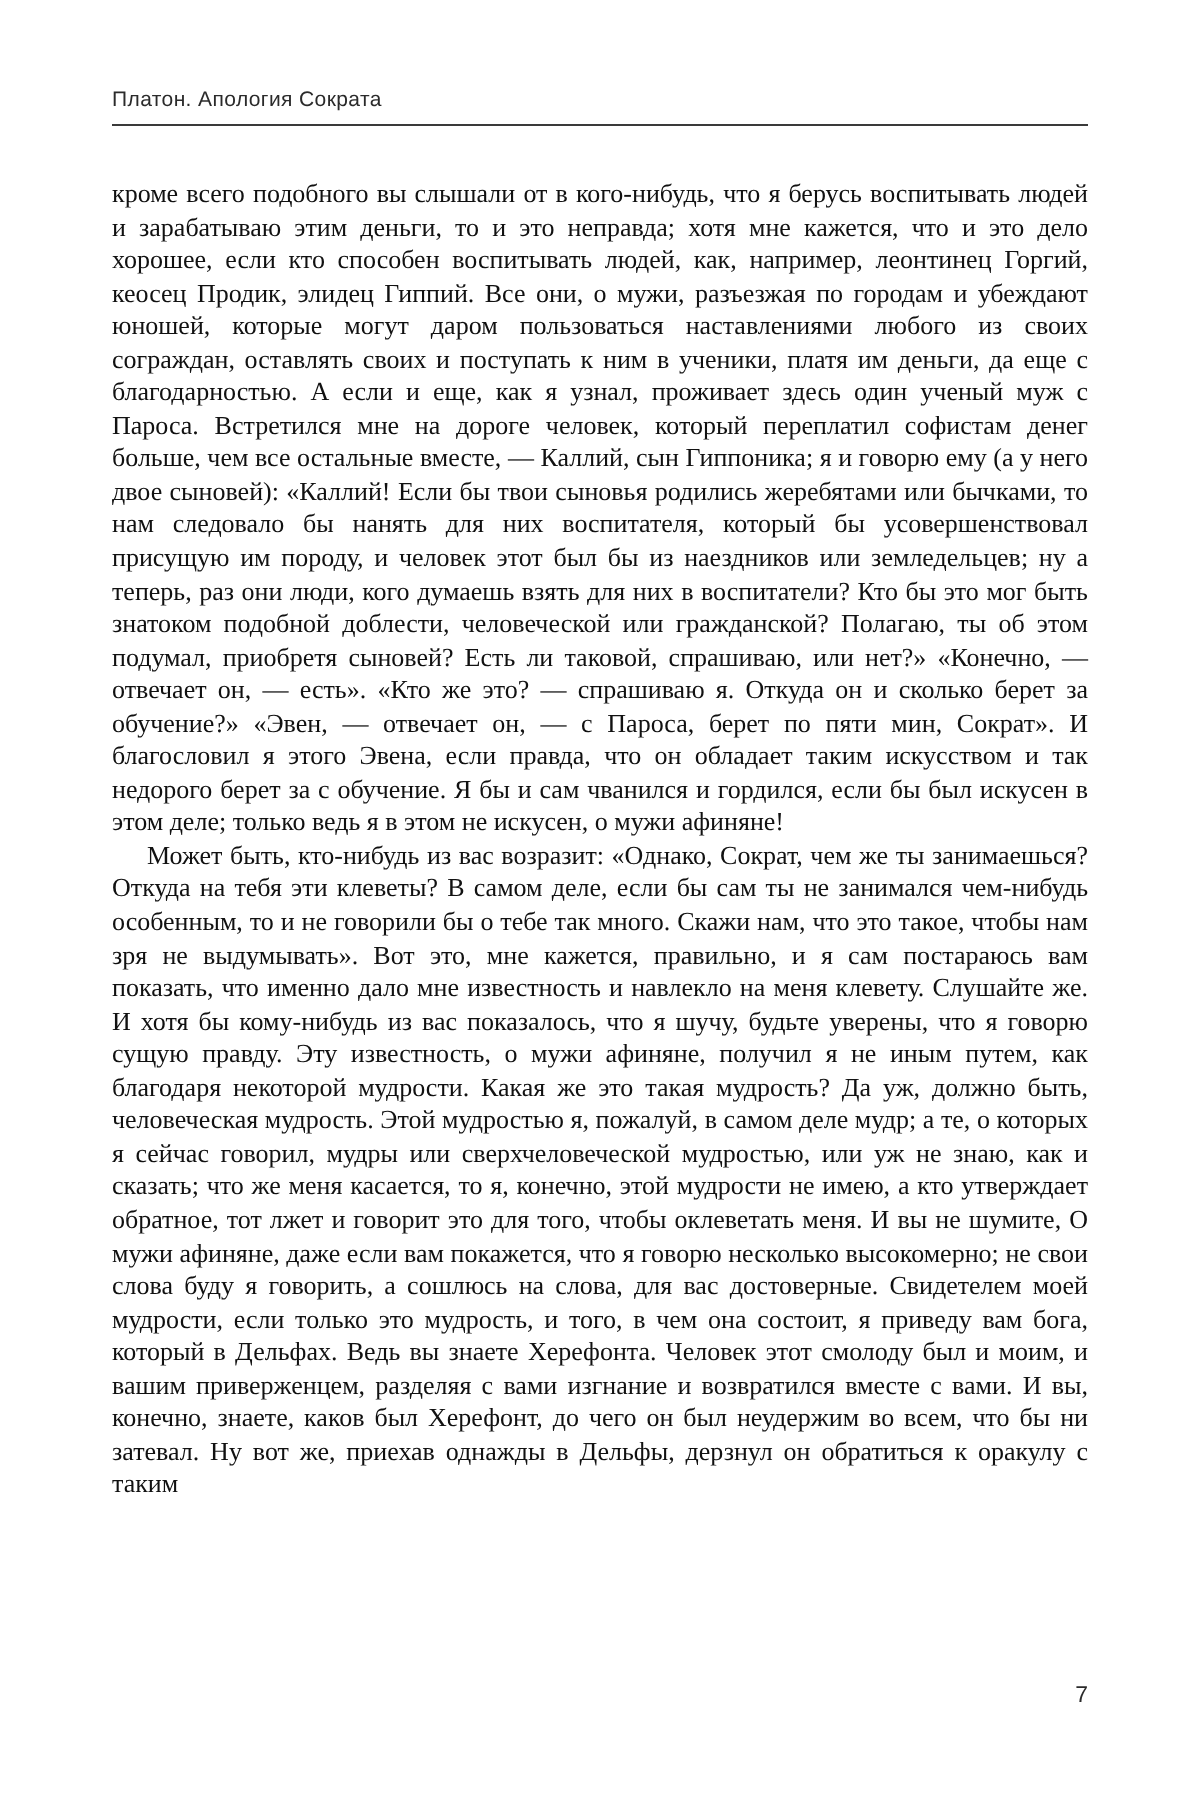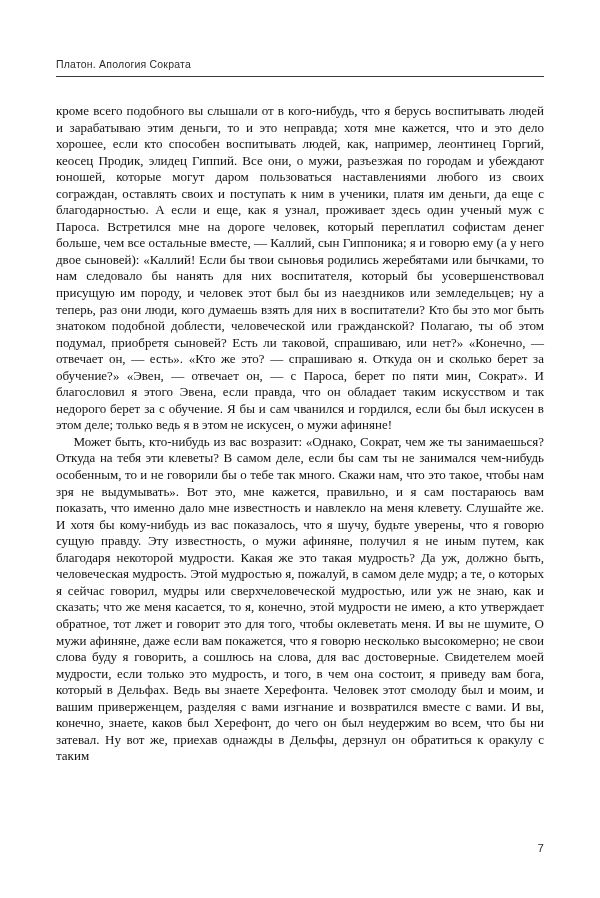--- a/index.html
+++ b/index.html
@@ -12,21 +12,21 @@
     height: 898px;
     font-family: "Liberation Serif", serif;
     color: #1a1a1a;
     overflow: hidden;
   }
   .page {
     position: relative;
     width: 600px;
     height: 888px;
     box-sizing: border-box;
-    padding: 58px 56px 30px 56px;
+    padding: 44px 56px 30px 56px;
   }
   .running-head {
     font-family: "Liberation Sans", sans-serif;
     font-size: 10.5px;
     letter-spacing: 0.2px;
     color: #2b2b2b;
     padding-bottom: 6px;
   }
   .head-rule {
     border: 0;

